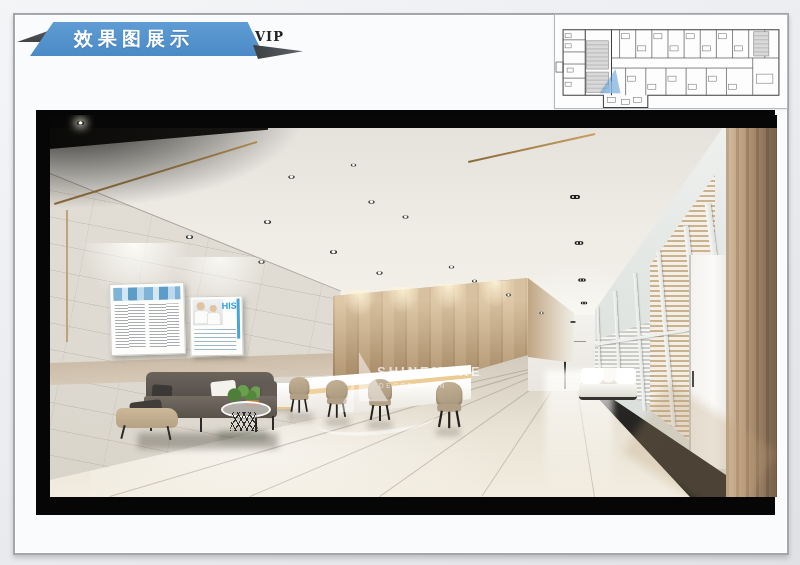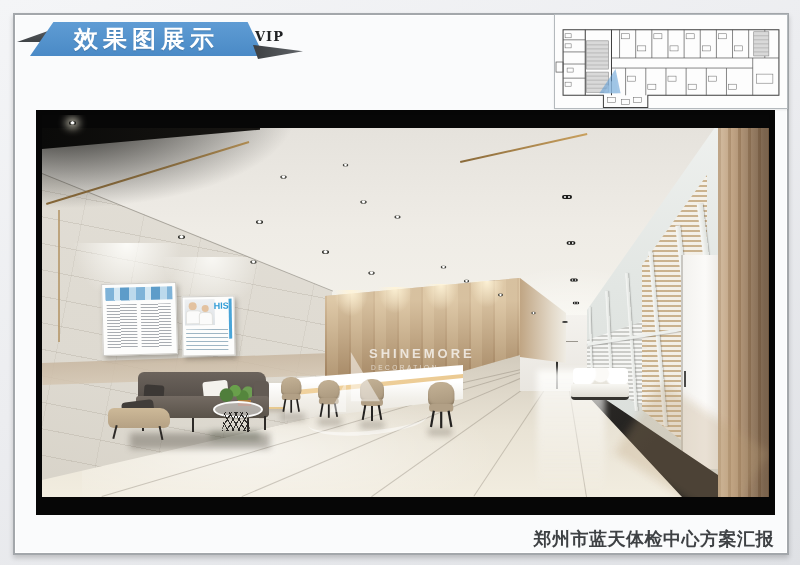--- a/index.html
+++ b/index.html
@@ -11,35 +11,35 @@
          border:2px solid #a3a7ab;background:#fafbfc;
          box-shadow:0 3px 5px rgba(0,0,0,.18), inset 0 0 0 1px #ffffff;}
   
   .tri-left{position:absolute;left:17px;top:26px;width:45px;height:16px;
             background:linear-gradient(180deg,#5c6064,#3f4346);
             clip-path:polygon(0 100%,100% 0,100% 100%);}
   .banner{position:absolute;left:30px;top:22px;width:234px;height:34px;
           background:linear-gradient(180deg,#5f9cd4,#4a8ac6);
           clip-path:polygon(10% 0,93% 0,100% 100%,0 100%);
           display:flex;align-items:center;}
-  .banner span{color:#fff;font-weight:bold;font-size:24px;letter-spacing:5px;padding-left:44px;
+  .banner span{color:#fff;font-weight:bold;font-size:19px;letter-spacing:5px;padding-left:44px;
                text-shadow:0 1px 1px rgba(0,0,0,.15);}
   .vip{position:absolute;left:255px;top:29px;font-family:"DejaVu Serif","Liberation Serif",serif;
        font-size:13px;font-weight:bold;color:#202224;letter-spacing:1px;}
   .tri-right{position:absolute;left:253px;top:43px;width:50px;height:16px;
              background:linear-gradient(90deg,#3c3f42,#606468);
              clip-path:polygon(0 12%,100% 52%,10% 100%);}
   
   .plan{position:absolute;right:12px;top:14px;width:232px;height:93px;background:#fdfdfd;
         border:1px solid #b4b9bd;box-shadow:0 1px 2px rgba(0,0,0,.08);}
   .plan svg{display:block;width:100%;height:100%;}
   
   .photo{position:absolute;left:36px;top:110px;width:739px;height:405px;background:#060606;
          padding:0;}
-  .scene{position:absolute;left:6px;top:5px;width:727px;height:382px;overflow:hidden;
+  .scene{position:absolute;left:14px;top:5px;width:727px;height:382px;overflow:hidden;
          background:linear-gradient(180deg,#e4e1db 0%,#efece6 30%,#f3f1ea 55%);}
   .scene *{position:absolute;}
   
   .corr-glow{left:430px;top:150px;width:220px;height:160px;
              background:radial-gradient(ellipse at 45% 55%,rgba(255,255,252,.9),rgba(255,255,252,0) 70%);}
   .floor{left:0;top:232px;right:0;bottom:0;
          background:linear-gradient(180deg,#cfc8ba 0%,#dbd4c6 22%,#e9e3d5 55%,#f2ede0 100%);}
   .floor-sheen{left:40px;top:270px;width:420px;height:112px;
                background:radial-gradient(ellipse at 40% 60%,rgba(255,255,255,.55),rgba(255,255,255,0) 70%);}
   .seam{height:1px;background:rgba(110,100,85,.30);transform-origin:0 0;}
@@ -181,21 +181,21 @@
             background:linear-gradient(180deg,rgba(255,255,253,.85),rgba(255,255,253,0));}
   .glass-rfl{left:585px;top:295px;width:130px;height:85px;transform:rotate(33deg);filter:blur(4px);
              background:rgba(188,158,118,.28);}
   
   .topband{left:0;top:0;right:0;height:13px;background:#070707;}
   .topwedge{left:0;top:12px;width:218px;height:22px;background:linear-gradient(90deg,#0a0a09,#181613);
             clip-path:polygon(0 0,100% 0,100% 12%,0 100%);}
   .topdark{left:-50px;top:-15px;width:320px;height:115px;
            background:radial-gradient(ellipse at 22% 12%,rgba(8,8,6,.92),rgba(8,8,6,0) 66%);}
   
-  .wm{color:rgba(255,255,255,.72);}
+  .wm{color:rgba(255,255,255,.72);margin-top:18px;}
   .wm-sail1{left:300px;top:237px;width:40px;height:60px;background:rgba(255,255,255,.5);
             clip-path:polygon(22% 0,95% 82%,22% 82%);}
   .wm-sail2{left:288px;top:266px;width:16px;height:31px;background:rgba(255,255,255,.42);
             clip-path:polygon(100% 0,100% 100%,0 100%);}
   .wm-swoosh{left:266px;top:290px;width:120px;height:26px;border-bottom:4px solid rgba(255,255,255,.5);
              border-radius:50%;transform:rotate(-5deg);}
   .wm-brand{left:327px;top:231px;font-size:13px;font-weight:bold;letter-spacing:3px;}
   .wm-sub{left:329px;top:249px;font-size:6.5px;letter-spacing:2.5px;color:rgba(255,255,255,.62);}
   .wm-cn{left:308px;top:252px;font-size:28px;font-weight:bold;color:rgba(255,255,255,.55);letter-spacing:2px;}
   
@@ -467,14 +467,13 @@
       <div class="dl bright" style="left:27px;top:6px"></div>
 
       <div class="wm-sail1"></div>
       <div class="wm-sail2"></div>
       <div class="wm-swoosh"></div>
       <div class="wm wm-brand">SHINEMORE</div>
       <div class="wm wm-sub">DECORATION</div>
     </div>
   </div>
 
-  <div class="caption">郑州市蓝天体检中心方案汇报</div>
 </div>
 
 </body></html>

